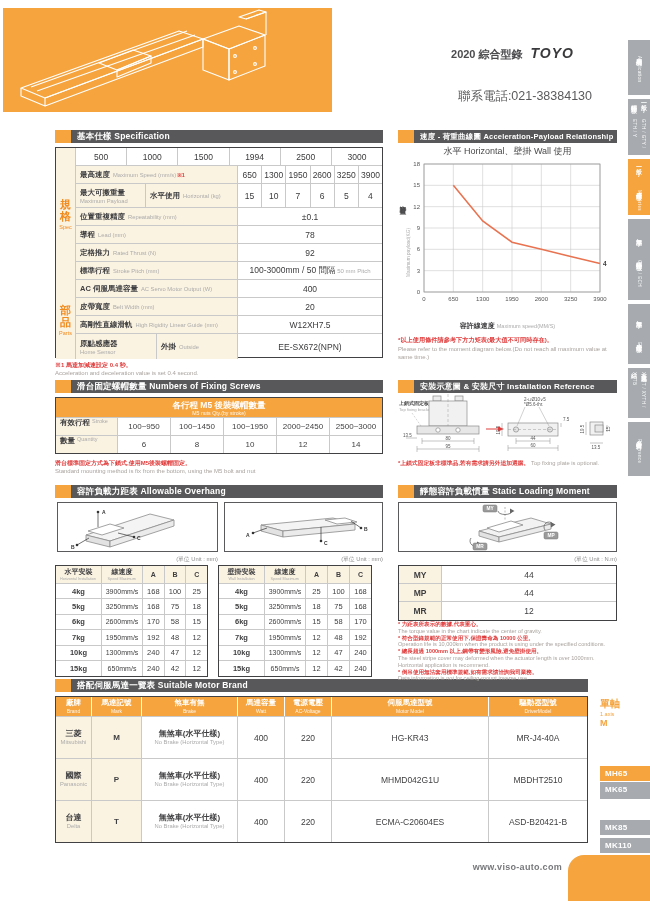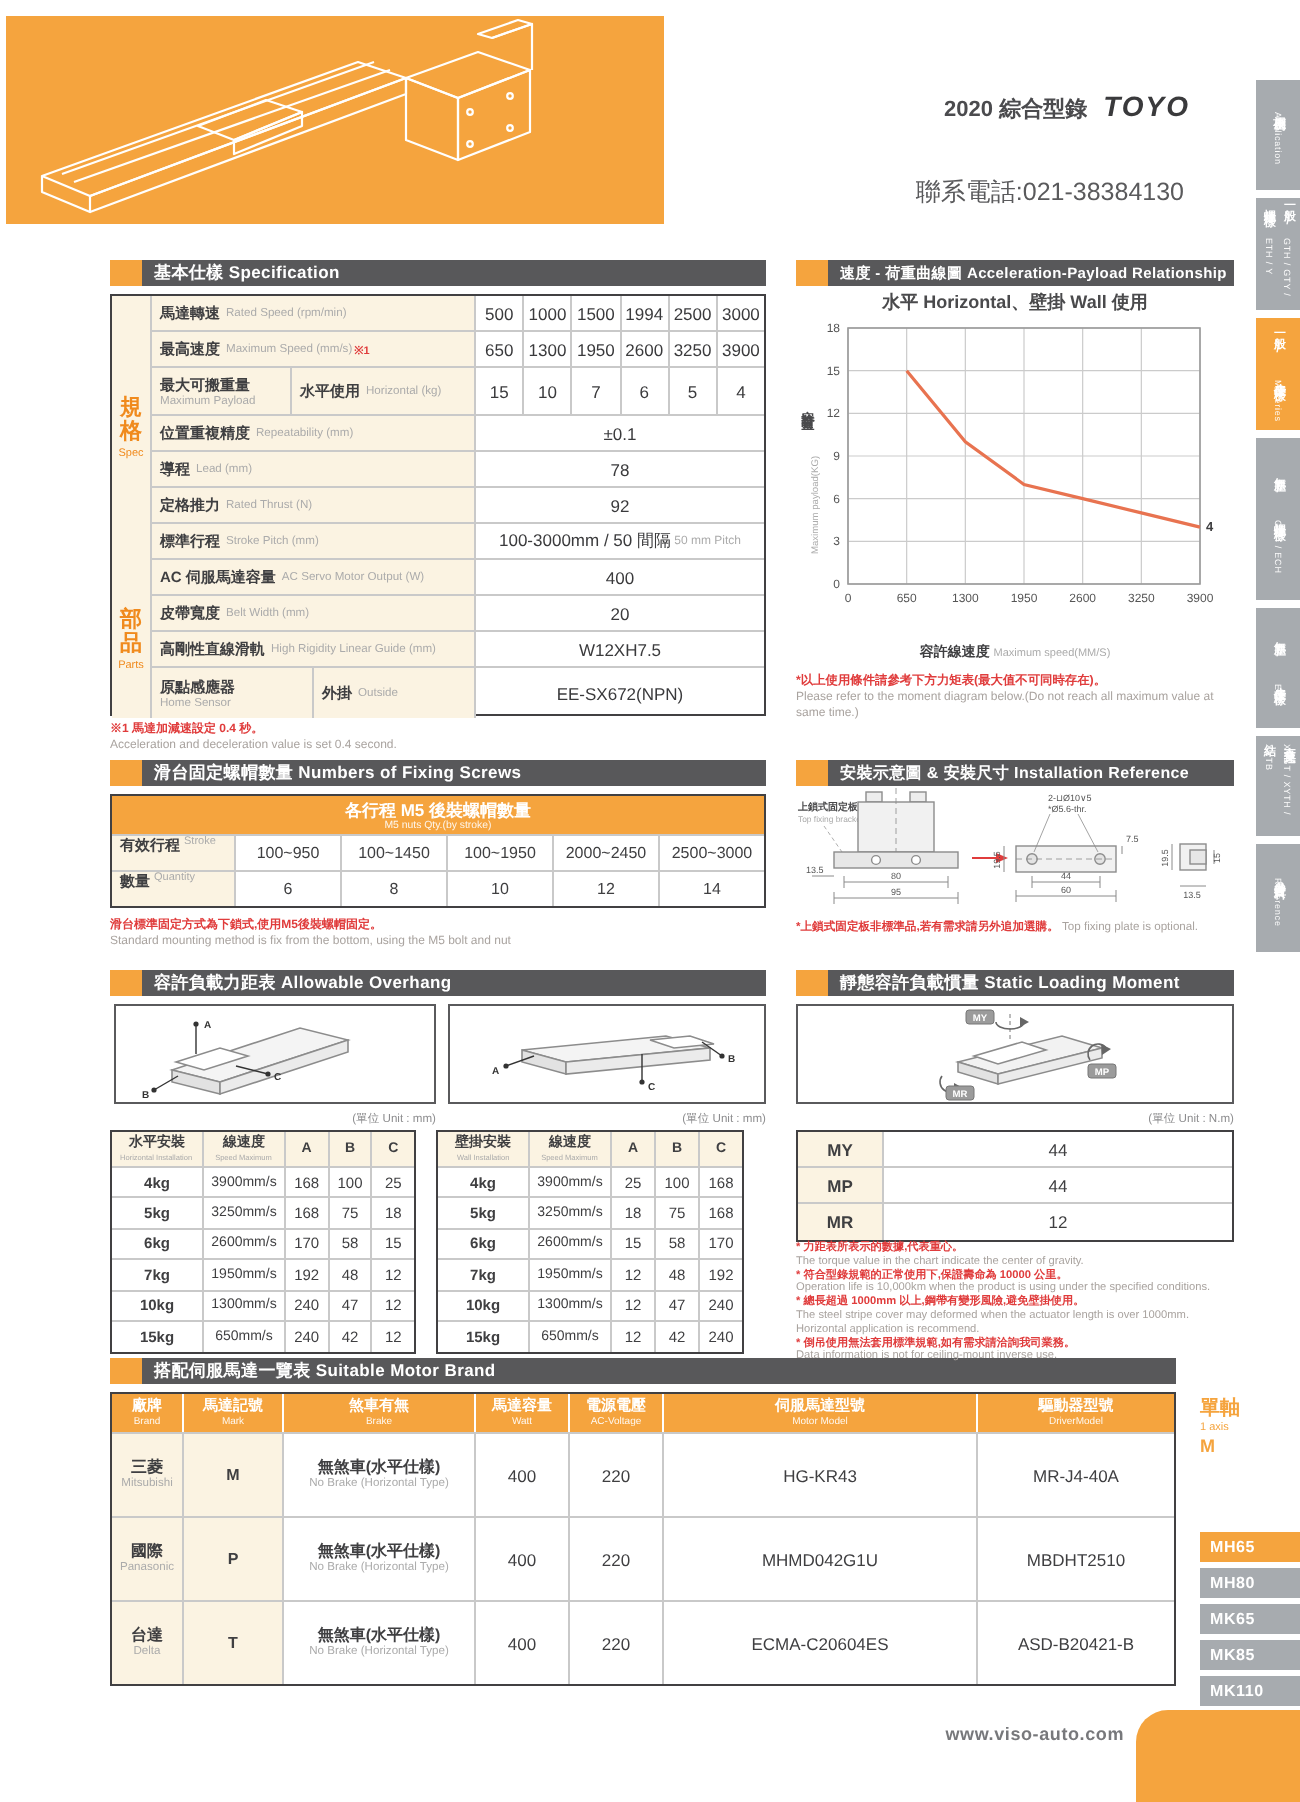--- a/index.html
+++ b/index.html
@@ -5,21 +5,21 @@
   :root{
     --orange:#F5A43E; --bar:#58585A; --bdark:#414042; --blight:#C9C9C9;
     --cream:#FBF3E2; --red:#E03C3C; --gray-en:#ABABAB; --ink:#3F3F41; --tabgray:#A7ABAF;
   }
   *{box-sizing:border-box;margin:0;padding:0}
   body{margin:0;background:#fff}
   #page{position:relative;width:650px;height:901px;background:#fff;overflow:hidden;
         font-family:"Liberation Sans",sans-serif;color:var(--ink)}
   
   .banner{position:absolute;left:3px;top:8px;width:329px;height:104px;background:var(--orange)}
-  .brandline{position:absolute;left:430px;top:45px;width:165px;text-align:right;font-size:11px;
+  .brandline{position:absolute;left:430px;top:45px;width:165px;text-align:center;font-size:11px;
              font-weight:bold;color:#4B4B4E;white-space:nowrap}
   .toyo{font-style:italic;font-weight:800;font-size:14px;letter-spacing:1px;margin-left:8px;color:#3A3A3C}
   .phone{position:absolute;left:420px;top:88px;width:172px;text-align:right;font-size:12.5px;color:#5A5A5C}
   
   .side-tab{position:absolute;left:628px;width:22px;background:var(--tabgray);color:#fff;
             display:flex;align-items:center;justify-content:center;writing-mode:vertical-rl}
   .side-tab.active{background:var(--orange)}
   .side-tab .tzh{font-size:6px;font-weight:bold;text-orientation:upright;letter-spacing:1px;line-height:10px}
   .side-tab .ten{font-size:4.5px;text-orientation:mixed;letter-spacing:.4px;line-height:9px;opacity:.95}
   
@@ -56,21 +56,21 @@
   .lab{background:var(--cream);padding-left:4px}
   .lab .zl{font-size:7.5px;margin-right:3px;white-space:nowrap}
   .lab .el{font-size:5.8px;white-space:nowrap}
   .lab.two{flex-direction:column;align-items:flex-start;justify-content:center}
   .val{flex:1;justify-content:center;font-size:8.5px;color:#3A3A3C;border-right:1px solid var(--blight)}
   .val:last-child{border-right:none}
   .mark{color:var(--red);font-size:5.5px;font-weight:bold;margin-left:1px}
   .spec-note{position:absolute;left:55px;width:330px;font-size:6px;line-height:8px}
   
   #chart-block{position:absolute;left:398px;top:145px;width:219px;height:232px}
-  .chart-title{text-align:center;font-size:9px;font-weight:bold;color:#4A4A4C;height:15px}
+  .chart-title{text-align:center;font-size:9px;font-weight:normal;color:#4A4A4C;height:15px}
   #chart-svg{display:block}
   .ylab-zh{position:absolute;left:0px;top:55px;writing-mode:vertical-rl;text-orientation:upright;
            font-size:6.5px;font-weight:bold;letter-spacing:1px;color:#4A4A4C}
   .ylab-en{position:absolute;left:8px;top:132px;transform:rotate(-90deg);transform-origin:0 0;
            font-size:4.8px;color:var(--gray-en);white-space:nowrap}
   .xlab{text-align:center;font-size:7px;margin-top:1px}
   .xlab .zl{font-size:7px}
   .xlab .el{font-size:5.5px}
   .chart-note-zh{font-size:6.2px;margin-top:5px}
   .chart-note-en{font-size:6px;line-height:7.5px;margin-top:1px;width:210px}
@@ -204,24 +204,20 @@
         <div class="sg-c">規</div>
         <div class="sg-c">格</div>
         <div class="sg-e">Spec</div>
       </div>
       <div class="side-group" style="top: 132px; height: 79px;">
         <div class="sg-c">部</div>
         <div class="sg-c">品</div>
         <div class="sg-e">Parts</div>
       </div>
       <div class="sprow" style="top: 0px; height: 18px;">
-        <div class="cell lab" style="width: 162px;">
-          <span class="zl">馬達轉速</span>
-          <span class="el">Rated Speed (rpm/min)</span>
-        </div>
         <div class="cell val">500</div>
         <div class="cell val">1000</div>
         <div class="cell val">1500</div>
         <div class="cell val">1994</div>
         <div class="cell val">2500</div>
         <div class="cell val">3000</div>
       </div>
       <div class="sprow" style="top: 18px; height: 18px;">
         <div class="cell lab" style="width: 162px;">
           <span class="zl">最高速度</span>
@@ -820,16 +816,16 @@
     <div class="side-tab" style="top: 368px; height: 50px;">
       <span class="tzh">直交連結</span>
       <span class="ten">XYGT / XYTH / XYTB</span>
     </div>
     <div class="side-tab" style="top: 422px; height: 54px;">
       <span class="tzh">參考資料</span>
       <span class="ten">Reference</span>
     </div>
     <div class="model-tab active" style="top: 766px;">MH65</div>
     <div class="model-tab" style="top: 784px;">MH80</div>
-    <div class="model-tab" style="top: 802px;">MK65</div>
+    <div class="model-tab" style="top: 782px;">MK65</div>
     <div class="model-tab" style="top: 820px;">MK85</div>
     <div class="model-tab" style="top: 838px;">MK110</div>
   </div>
 
 </body></html>

